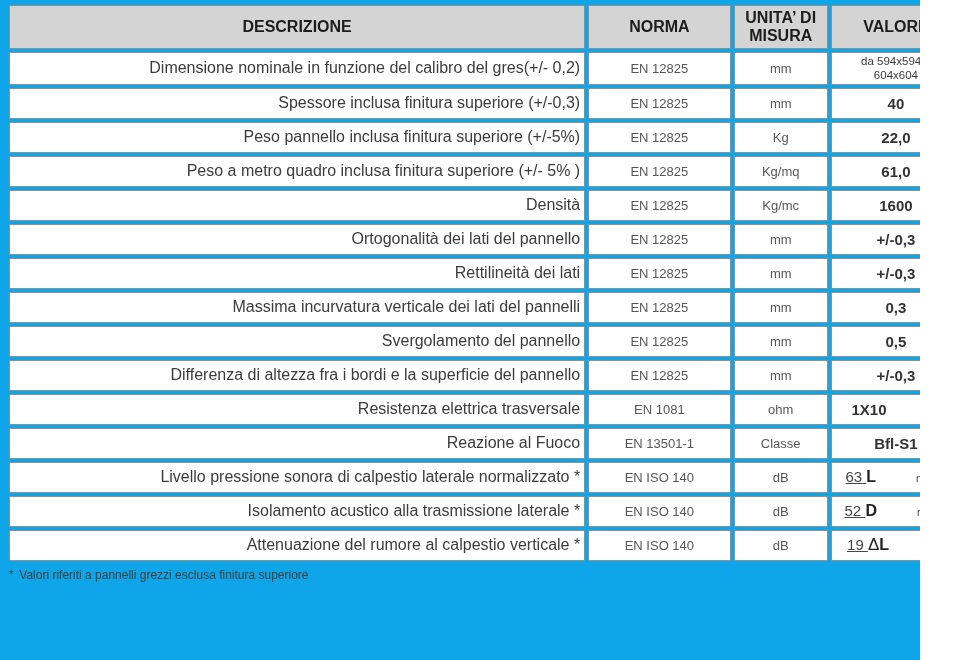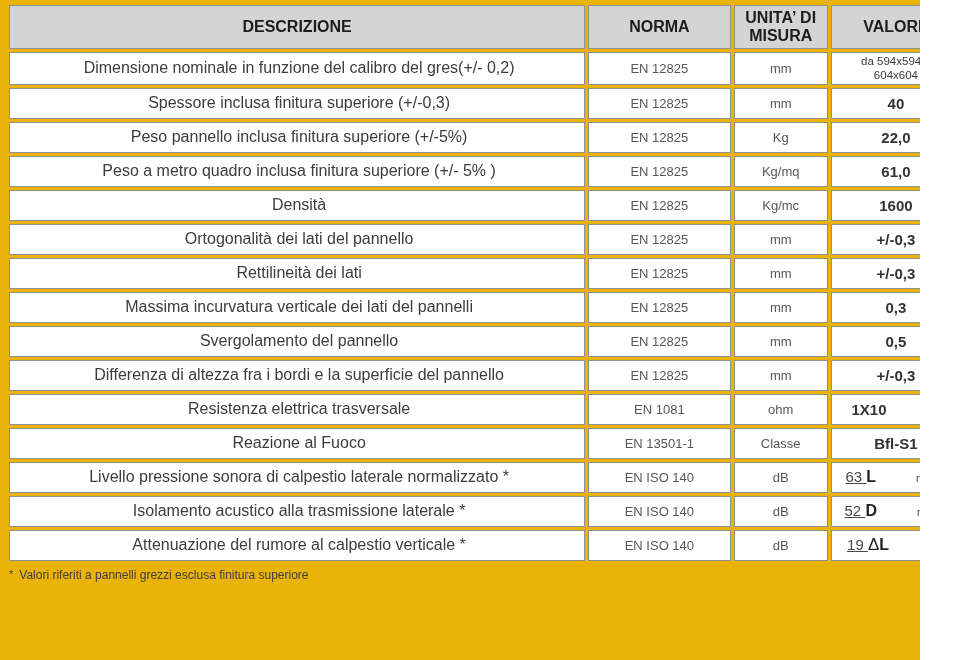--- a/index.html
+++ b/index.html
@@ -4,21 +4,21 @@
 <style>
   html, body {
     margin: 0;
     padding: 0;
     background: #ffffff;
     font-family: "Liberation Sans", "DejaVu Sans", sans-serif;
   }
   .page {
     width: 920px;
     height: 660px;
-    background: #eab308;
+    background: #0ea5e9;
     overflow: hidden;
     position: relative;
   }
   table.spec-table {
     table-layout: fixed;
     width: 958px;
     margin: 2px 0 0 6px;
     border-collapse: separate;
     border-spacing: 3px;
   }
@@ -38,21 +38,21 @@
     vertical-align: middle;
     padding: 1px 2px;
     line-height: 1.15;
   }
   table.spec-table td {
     background: #ffffff;
     height: 31px;
     vertical-align: middle;
   }
   td.c-desc {
-    text-align: center;
+    text-align: right;
     padding: 1px 4px 1px 8px;
     font-size: 16px;
     color: #3c3c3c;
     white-space: nowrap;
   }
   td.c-norma, td.c-unit {
     text-align: center;
     font-size: 13px;
     color: #575757;
   }

